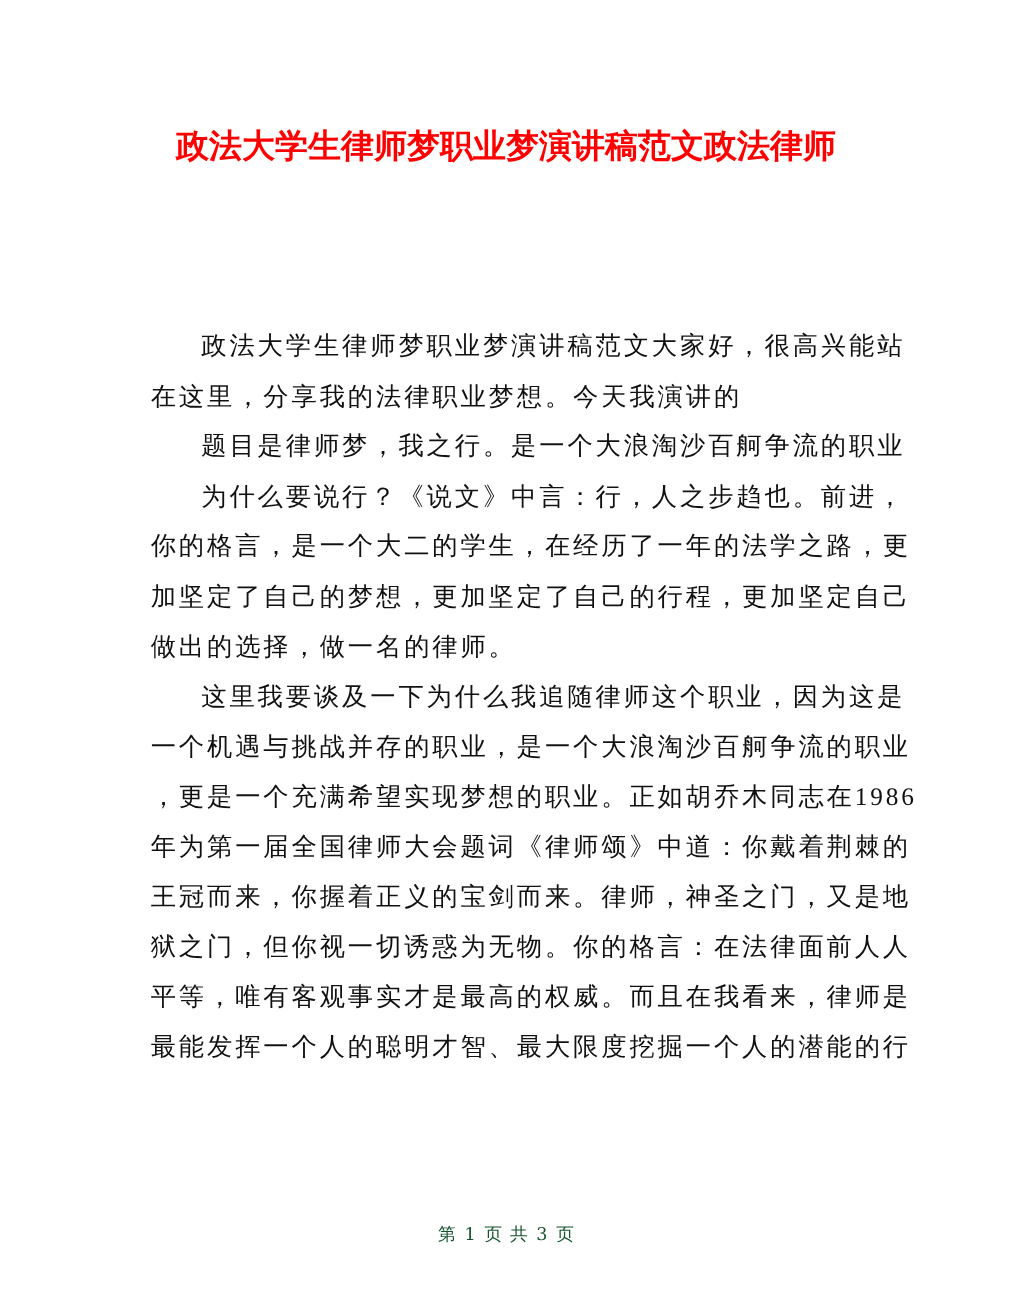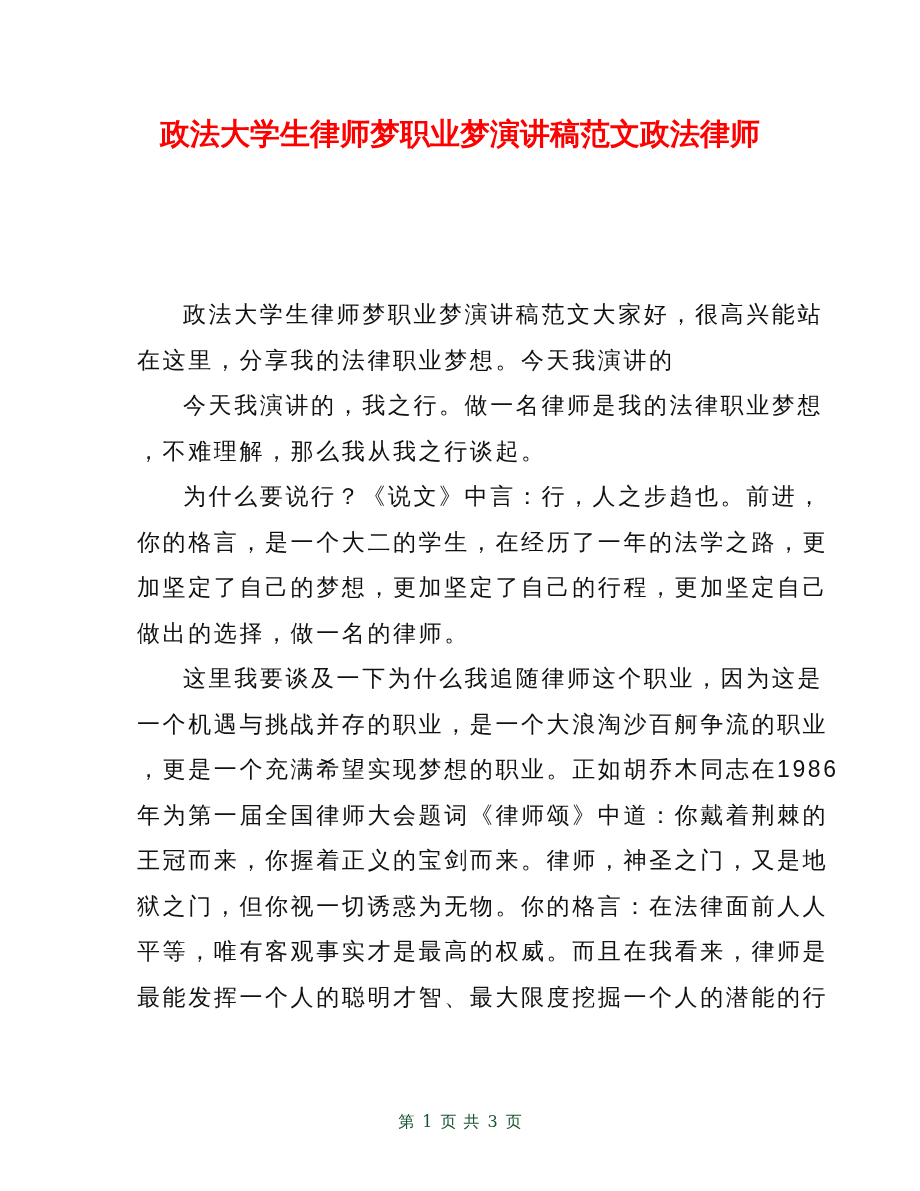--- a/index.html
+++ b/index.html
@@ -33,21 +33,21 @@
       font-size: 30px;
       line-height: 40px;
       letter-spacing: 0px;
     }
     .body-text {
       position: absolute;
       left: 137px;
       top: 292px;
       width: 650px;
       color: #111111;
-      font-family: Liberation Sans, sans-serif;
+      font-family: Liberation Serif, serif;
       font-size: 23px;
       letter-spacing: 2.6px;
     }
     .line {
       height: 45.5px;
       line-height: 45.5px;
       white-space: nowrap;
     }
     .indent {
       padding-left: 46px;
@@ -68,22 +68,21 @@
   </style>
 </head>
 <body>
 
 <div class="page">
   <div class="title">政法大学生律师梦职业梦演讲稿范文政法律师</div>
 
   <div class="body-text">
     <div class="line indent">政法大学生律师梦职业梦演讲稿范文大家好，很高兴能站</div>
     <div class="line">在这里，分享我的法律职业梦想。今天我演讲的</div>
-    <div class="line indent">今天我演讲的，我之行。做一名律师是我的法律职业梦想</div>
-    <div class="line">，不难理解，那么我从我之行谈起。</div>
+    <div class="line indent">题目是律师梦，我之行。是一个大浪淘沙百舸争流的职业</div>
     <div class="line indent">为什么要说行？《说文》中言：行，人之步趋也。前进，</div>
     <div class="line">你的格言，是一个大二的学生，在经历了一年的法学之路，更</div>
     <div class="line">加坚定了自己的梦想，更加坚定了自己的行程，更加坚定自己</div>
     <div class="line">做出的选择，做一名的律师。</div>
     <div class="line indent">这里我要谈及一下为什么我追随律师这个职业，因为这是</div>
     <div class="line">一个机遇与挑战并存的职业，是一个大浪淘沙百舸争流的职业</div>
     <div class="line">，更是一个充满希望实现梦想的职业。正如胡乔木同志在1986</div>
     <div class="line">年为第一届全国律师大会题词《律师颂》中道：你戴着荆棘的</div>
     <div class="line">王冠而来，你握着正义的宝剑而来。律师，神圣之门，又是地</div>
     <div class="line">狱之门，但你视一切诱惑为无物。你的格言：在法律面前人人</div>

